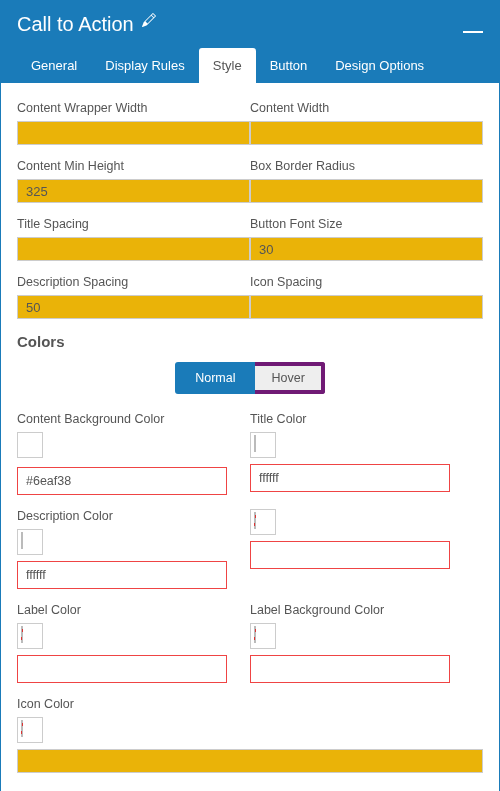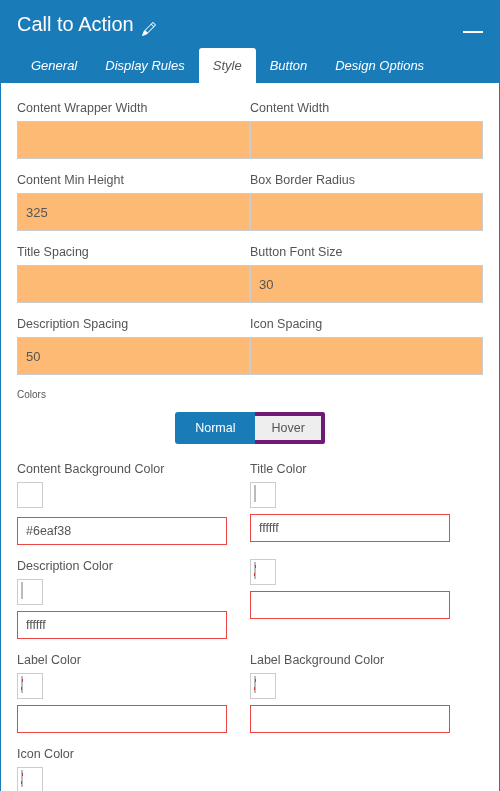--- a/index.html
+++ b/index.html
@@ -1,31 +1,31 @@
 <!DOCTYPE html>
 <html><head>
 <meta charset="utf-8">
 <style>
 * { box-sizing: border-box; margin: 0; padding: 0; }
 body { font-family: -apple-system, BlinkMacSystemFont, "Segoe UI", Arial, sans-serif; font-size: 13px; color: #555; background: #fff; }
 .panel { width: 500px; border: 1px solid #1a7bb9; }
 .header { background: #1a7bb9; padding: 12px 16px 0 16px; }
 .title-row { display: flex; align-items: center; justify-content: space-between; padding-bottom: 12px; }
-.title { color: #fff; font-size: 20px; font-weight: 300; display: flex; align-items: flex-end; gap: 8px; }
+.title { color: #fff; font-size: 20px; font-weight: 300; display: flex; align-items: flex-start; gap: 8px; }
 .minimize { color: #fff; font-size: 20px; font-weight: bold; cursor: pointer; position: relative; top: 6px; }
 .tabs { display: flex; gap: 0; }
-.tab { padding: 10px 14px; color: #fff; font-size: 13px; cursor: pointer; border-radius: 3px 3px 0 0; font-style: italic; }
+.tab { padding: 10px 14px; color: #fff; font-size: 13px; cursor: pointer; border-radius: 3px 3px 0 0; }
 .tab.active { background: #fff; color: #555; }
 .content { padding: 18px 16px; background: #fff; }
 .row { display: flex; margin-bottom: 14px; }
 .field { flex: 1; }
 .field.full { width: 100%; }
 .label { display: block; font-size: 12.5px; color: #555; margin-bottom: 6px; }
-.input { width: 100%; height: 38px; padding: 8px 8px; border: 1px solid #ccc; font-size: 13px; color: #555; background: #fdba74; }
-.section-label { font-size: 10px; color: #555; margin: 6px 0 12px 0; }
+.input { width: 100%; height: 24px; padding: 8px 8px; border: 1px solid #ccc; font-size: 13px; color: #555; background: #eab308; }
+.section-label { font-size: 15px; color: #555; margin: 6px 0 12px 0; font-weight: bold; }
 .toggle { display: flex; justify-content: center; margin-bottom: 18px; }
 .toggle-btn { padding: 5px 16px; font-size: 12.5px; border: 4px solid #701a75; background: #eee; cursor: pointer; }
 .toggle-btn.active { background: #1a7bb9; color: #fff; border-color: #1a7bb9; }
 .toggle-btn:first-child { border-radius: 3px 0 0 3px; }
 .toggle-btn:last-child { border-radius: 0 3px 3px 0; border-left: none; }
 .swatch-wrap { margin-bottom: 6px; }
 .swatch { width: 26px; height: 26px; border: 1px solid #ccc; padding: 3px; background: #fff; display: inline-block; cursor: pointer; }
 .swatch-inner { width: 100%; height: 100%; border: 1px solid #bbb; position: relative; }
 .swatch-inner.green { background: #6eaf38; border: none; }
 .swatch-inner.empty::after { content: ""; position: absolute; top: -1px; left: -1px; right: -1px; bottom: -1px; background: linear-gradient(to bottom right, transparent 46%, #d33 46%, #d33 54%, transparent 54%); }

